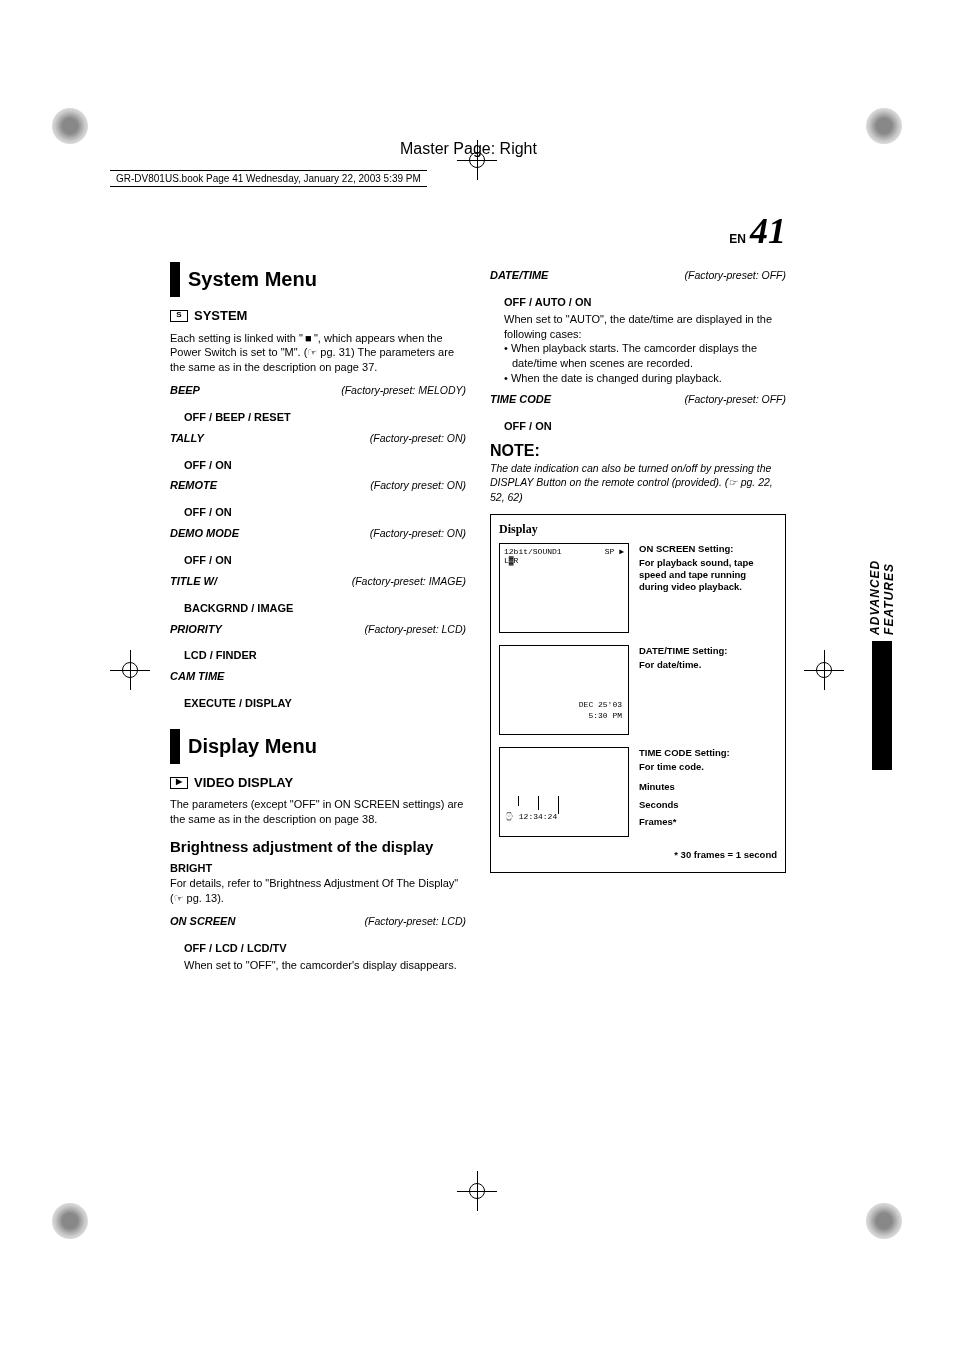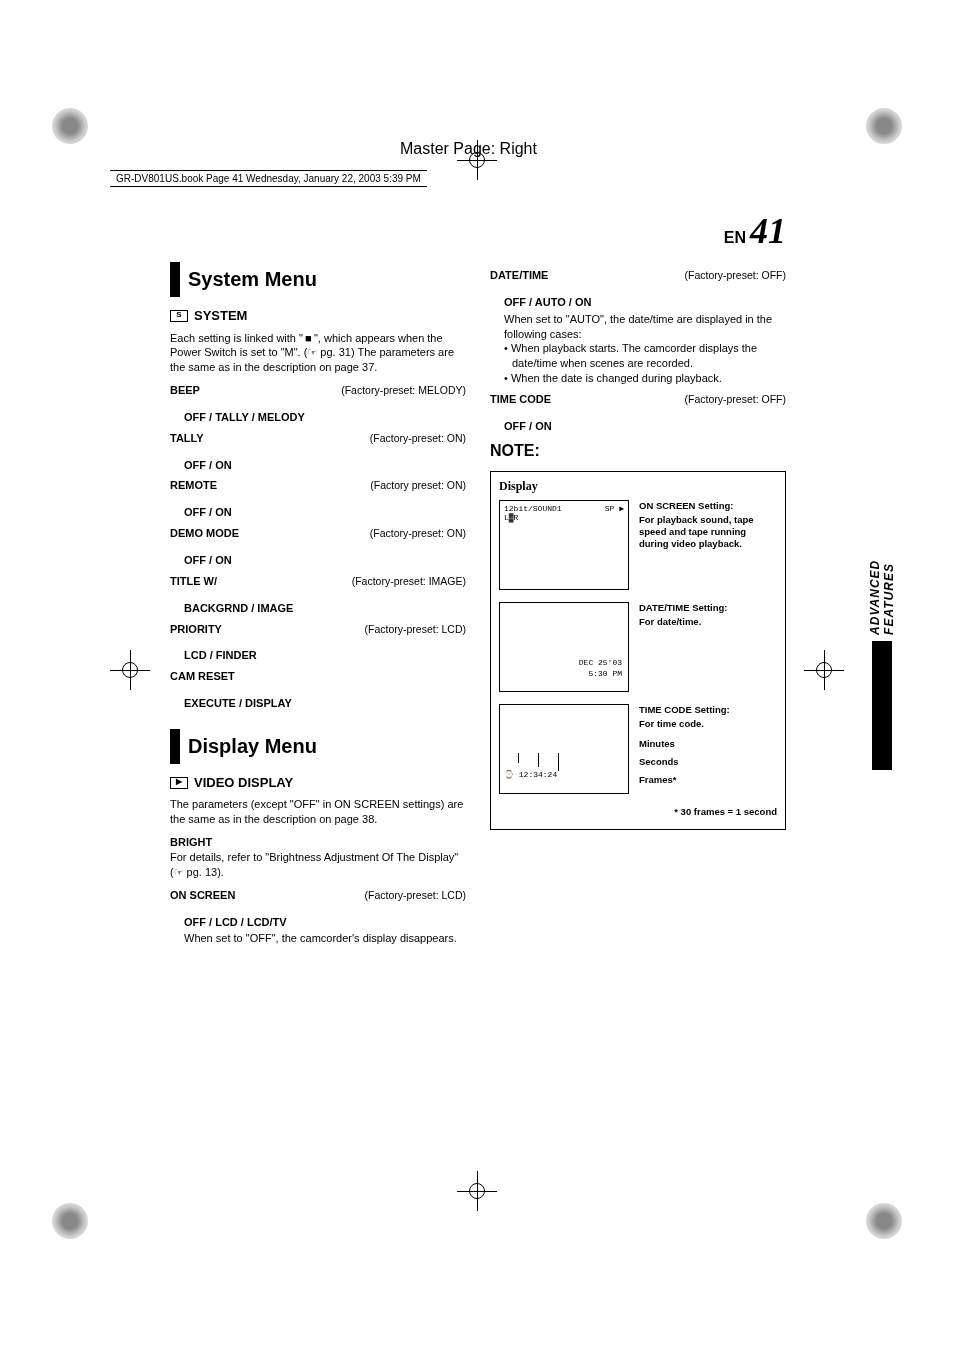--- a/index.html
+++ b/index.html
@@ -34,21 +34,21 @@
   }
   .masterpage {
     position: absolute; top: 140px; left: 400px; font-size: 16px; text-align: right;
   }
   .page {
     position: absolute;
     top: 210px; left: 170px;
     width: 616px;
   }
   .page-num-row { display:flex; justify-content:flex-end; align-items:baseline; margin-bottom:10px; }
-  .en { font-size: 16px; font-weight:bold; margin-right:4px; }
+  .en { font-size: 12px; font-weight:bold; margin-right:4px; }
   .pg { font-family: "Times New Roman", serif; font-style: italic; font-weight: bold; font-size: 36px; }
 
   .cols { display:flex; gap: 24px; }
   .col { flex: 1; font-size: 11px; line-height: 1.35; }
 
   .section-title {
     font-family: Arial, sans-serif;
     font-weight: bold;
     font-size: 20px;
     border-left: 10px solid #000;
@@ -58,21 +58,21 @@
   .subhead {
     font-weight: bold; font-size: 13px; margin: 4px 0 6px;
     display:flex; align-items:center; gap:6px;
   }
   .subhead .icon { width:18px; height:12px; border:1px solid #000; display:inline-flex; align-items:center; justify-content:center; font-size:8px; }
   .bright-head {
     font-family: Arial, sans-serif; font-weight: bold; font-size: 15px;
     margin-top: 10px; margin-bottom: 4px;
   }
   .para { margin-bottom: 8px; }
-  .kv { display:flex; justify-content:space-between; margin-top:6px; }
+  .kv { display:flex; justify-content:space-between; margin-top:6px;font-style:italic; }
   .kv .k { font-weight:bold; }
   .kv .v { font-size:10.5px; }
   .sub { margin-left: 14px; font-weight:bold; margin-top:12px; }
   .sub-plain { margin-left: 14px; margin-top:2px; }
   .bulleted { margin-left: 22px; text-indent:-8px; }
   .note-hd { font-weight:bold; font-size:16px; margin-top:6px; }
   .note-body { font-style: italic; font-size: 10.5px; }
 
   .display-box {
     border: 1px solid #000; margin-top: 10px; padding: 6px 8px 10px;
@@ -156,21 +156,21 @@
         <span class="icon">S</span>
         <span>SYSTEM</span>
       </div>
 
       <div class="para">Each setting is linked with " ■ ", which appears when the Power Switch is set to "M". (☞ pg. 31) The parameters are the same as in the description on page 37.</div>
 
       <div class="kv">
         <span class="k">BEEP</span>
         <span class="v">(Factory-preset: MELODY)</span>
       </div>
-      <div class="sub">OFF / TALLY / MELODY</div>
+      <div class="sub">OFF / BEEP / RESET</div>
 
       <div class="kv">
         <span class="k">TALLY</span>
         <span class="v">(Factory-preset: ON)</span>
       </div>
       <div class="sub">OFF / ON</div>
 
       <div class="kv">
         <span class="k">REMOTE</span>
         <span class="v">(Factory preset: ON)</span>
@@ -189,34 +189,35 @@
       </div>
       <div class="sub">BACKGRND / IMAGE</div>
 
       <div class="kv">
         <span class="k">PRIORITY</span>
         <span class="v">(Factory-preset: LCD)</span>
       </div>
       <div class="sub">LCD / FINDER</div>
 
       <div class="kv">
-        <span class="k">CAM RESET</span>
+        <span class="k">CAM TIME</span>
         <span class="v"></span>
       </div>
       <div class="sub">EXECUTE / DISPLAY</div>
 
       <div class="section-title" style="margin-top:18px;">Display Menu</div>
 
       <div class="subhead">
         <span class="icon">▶</span>
         <span>VIDEO DISPLAY</span>
       </div>
 
       <div class="para">The parameters (except "OFF" in ON SCREEN settings) are the same as in the description on page 38.</div>
 
+      <div class="bright-head">Brightness adjustment of the display</div>
       <div class="k" style="font-weight:bold;">BRIGHT</div>
       <div class="para">For details, refer to "Brightness Adjustment Of The Display" (☞ pg. 13).</div>
 
       <div class="kv">
         <span class="k">ON SCREEN</span>
         <span class="v">(Factory-preset: LCD)</span>
       </div>
       <div class="sub">OFF / LCD / LCD/TV</div>
       <div class="sub-plain">When set to "OFF", the camcorder's display disappears.</div>
 
@@ -233,20 +234,21 @@
       <div class="bulleted">• <span>When playback starts. The camcorder displays the date/time when scenes are recorded.</span></div>
       <div class="bulleted">• <span>When the date is changed during playback.</span></div>
 
       <div class="kv">
         <span class="k">TIME CODE</span>
         <span class="v">(Factory-preset: OFF)</span>
       </div>
       <div class="sub">OFF / ON</div>
 
       <div class="note-hd">NOTE:</div>
+      <div class="note-body">The date indication can also be turned on/off by pressing the DISPLAY Button on the remote control (provided). (☞ pg. 22, 52, 62)</div>
 
       <div class="display-box">
         <div class="dt">Display</div>
 
         <div class="panel-row">
           <div class="panel">
             <span class="tl">12bit/SOUND1</span>
             <span class="tr">SP ▶</span>
             <span class="l2">L▓R</span>
           </div>

